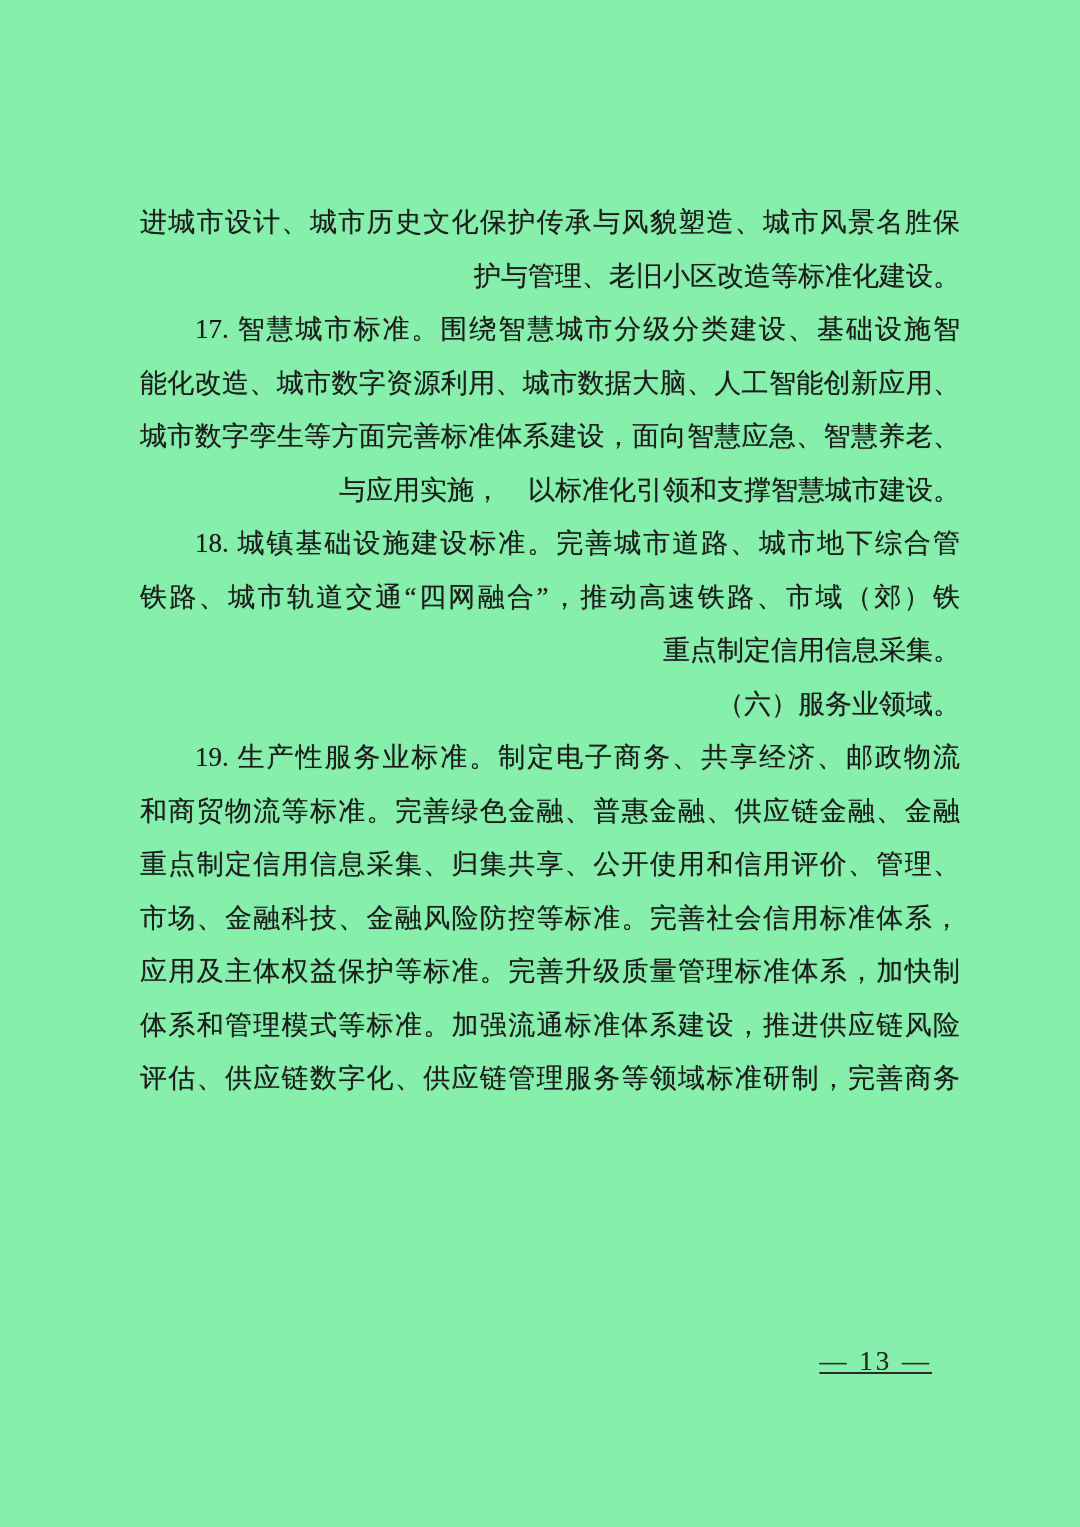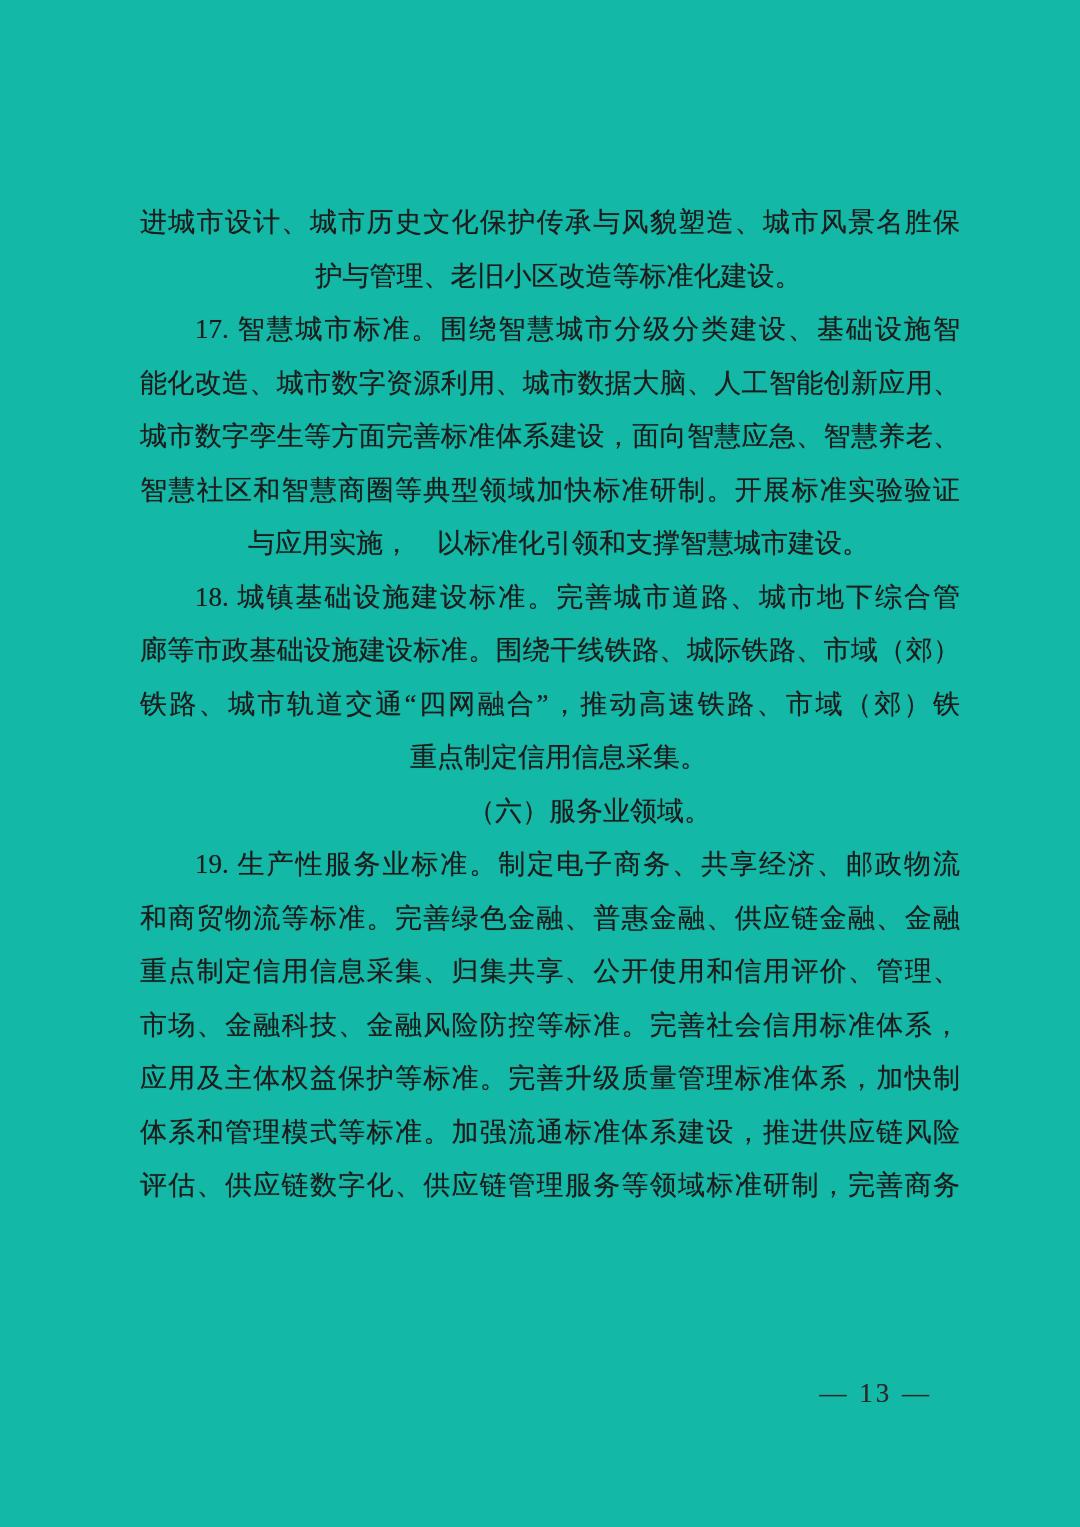--- a/index.html
+++ b/index.html
@@ -1,71 +1,70 @@
 <!DOCTYPE html>
 <html><head>
 <meta charset="utf-8">
 <style>
   html,body{margin:0;padding:0;background:#ffffff;}
   .page{
     position:relative;
     width:1080px;height:1527px;
-    background:#14b8a6;
+    background:#86efac;
     outline:1px solid #f0f0f0;
     font-family:"Liberation Serif","DejaVu Serif",serif;
     color:#1c1c1c;
     overflow:hidden;
   }
   .text-block{
     position:absolute;
     left:140px;top:196px;
     width:820px;
   }
   .line{
     height:53.5px;
     line-height:53.5px;
     font-size:27px;
     white-space:nowrap;
     text-shadow:0 0 0.7px rgba(25,25,25,0.55);
   }
   .j{text-align:justify;text-align-last:justify;}
-  .end{text-align:center;margin-left:17px;}
+  .end{text-align:right;margin-left:17px;}
   .ind-num{text-indent:55px;}
   .ind-full{text-indent:62px;}
   .page-number{
     position:absolute;
-    top:1372px;right:148px;
+    top:1340px;right:148px;
     font-size:27px;line-height:42px;
     letter-spacing:3px;
     color:#2a2a2a;
     text-shadow:0 0 0.6px rgba(25,25,25,0.5);
+    text-decoration:underline;
   }
 </style>
 </head>
 <body>
 
 <div class="page">
   <div class="text-block">
 
     <div>
       <div class="line j">进城市设计、城市历史文化保护传承与风貌塑造、城市风景名胜保</div>
       <div class="line end">护与管理、老旧小区改造等标准化建设。</div>
     </div>
 
     <div>
       <div class="line j ind-num">17. 智慧城市标准。围绕智慧城市分级分类建设、基础设施智</div>
       <div class="line j">能化改造、城市数字资源利用、城市数据大脑、人工智能创新应用、</div>
       <div class="line j">城市数字孪生等方面完善标准体系建设，面向智慧应急、智慧养老、</div>
-      <div class="line j">智慧社区和智慧商圈等典型领域加快标准研制。开展标准实验验证</div>
       <div class="line end">与应用实施，　以标准化引领和支撑智慧城市建设。</div>
     </div>
 
     <div>
       <div class="line j ind-num">18. 城镇基础设施建设标准。完善城市道路、城市地下综合管</div>
-      <div class="line j">廊等市政基础设施建设标准。围绕干线铁路、城际铁路、市域（郊）</div>
       <div class="line j">铁路、城市轨道交通“四网融合”，推动高速铁路、市域（郊）铁</div>
       <div class="line end">重点制定信用信息采集。</div>
     </div>
 
     <div>
       <div class="line end ind-full">（六）服务业领域。</div>
     </div>
 
     <div>
       <div class="line j ind-num">19. 生产性服务业标准。制定电子商务、共享经济、邮政物流</div>

